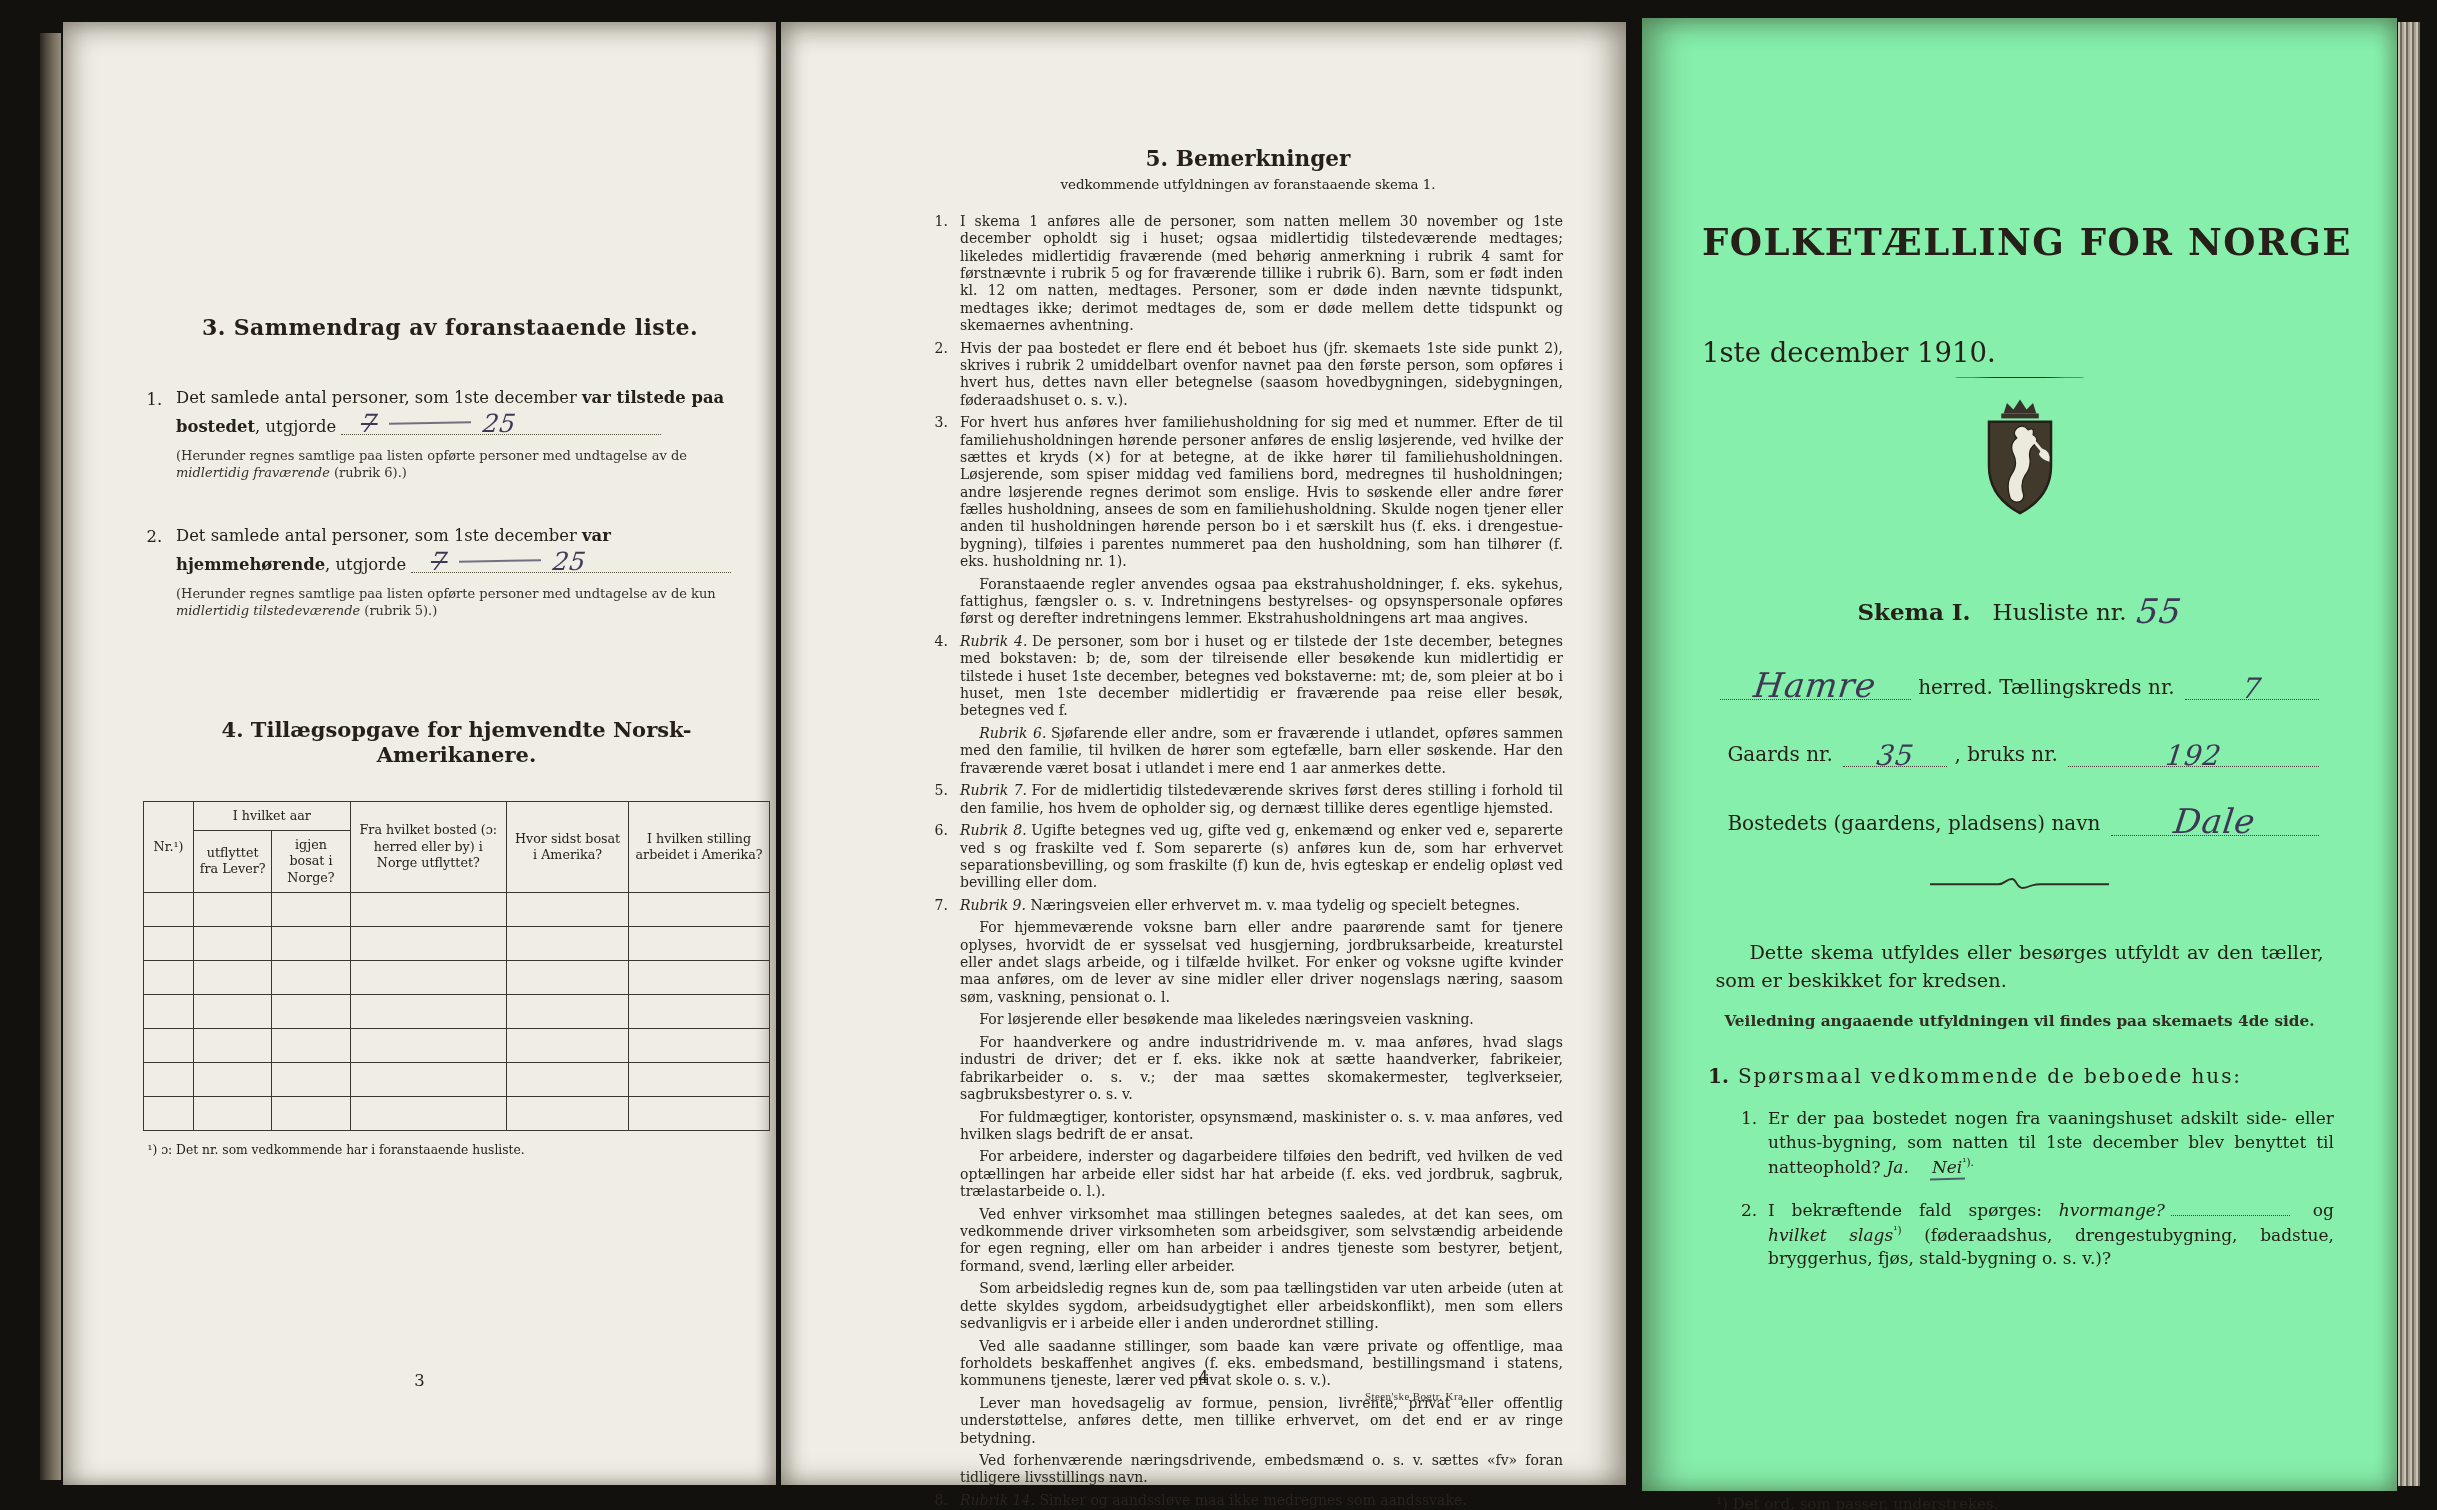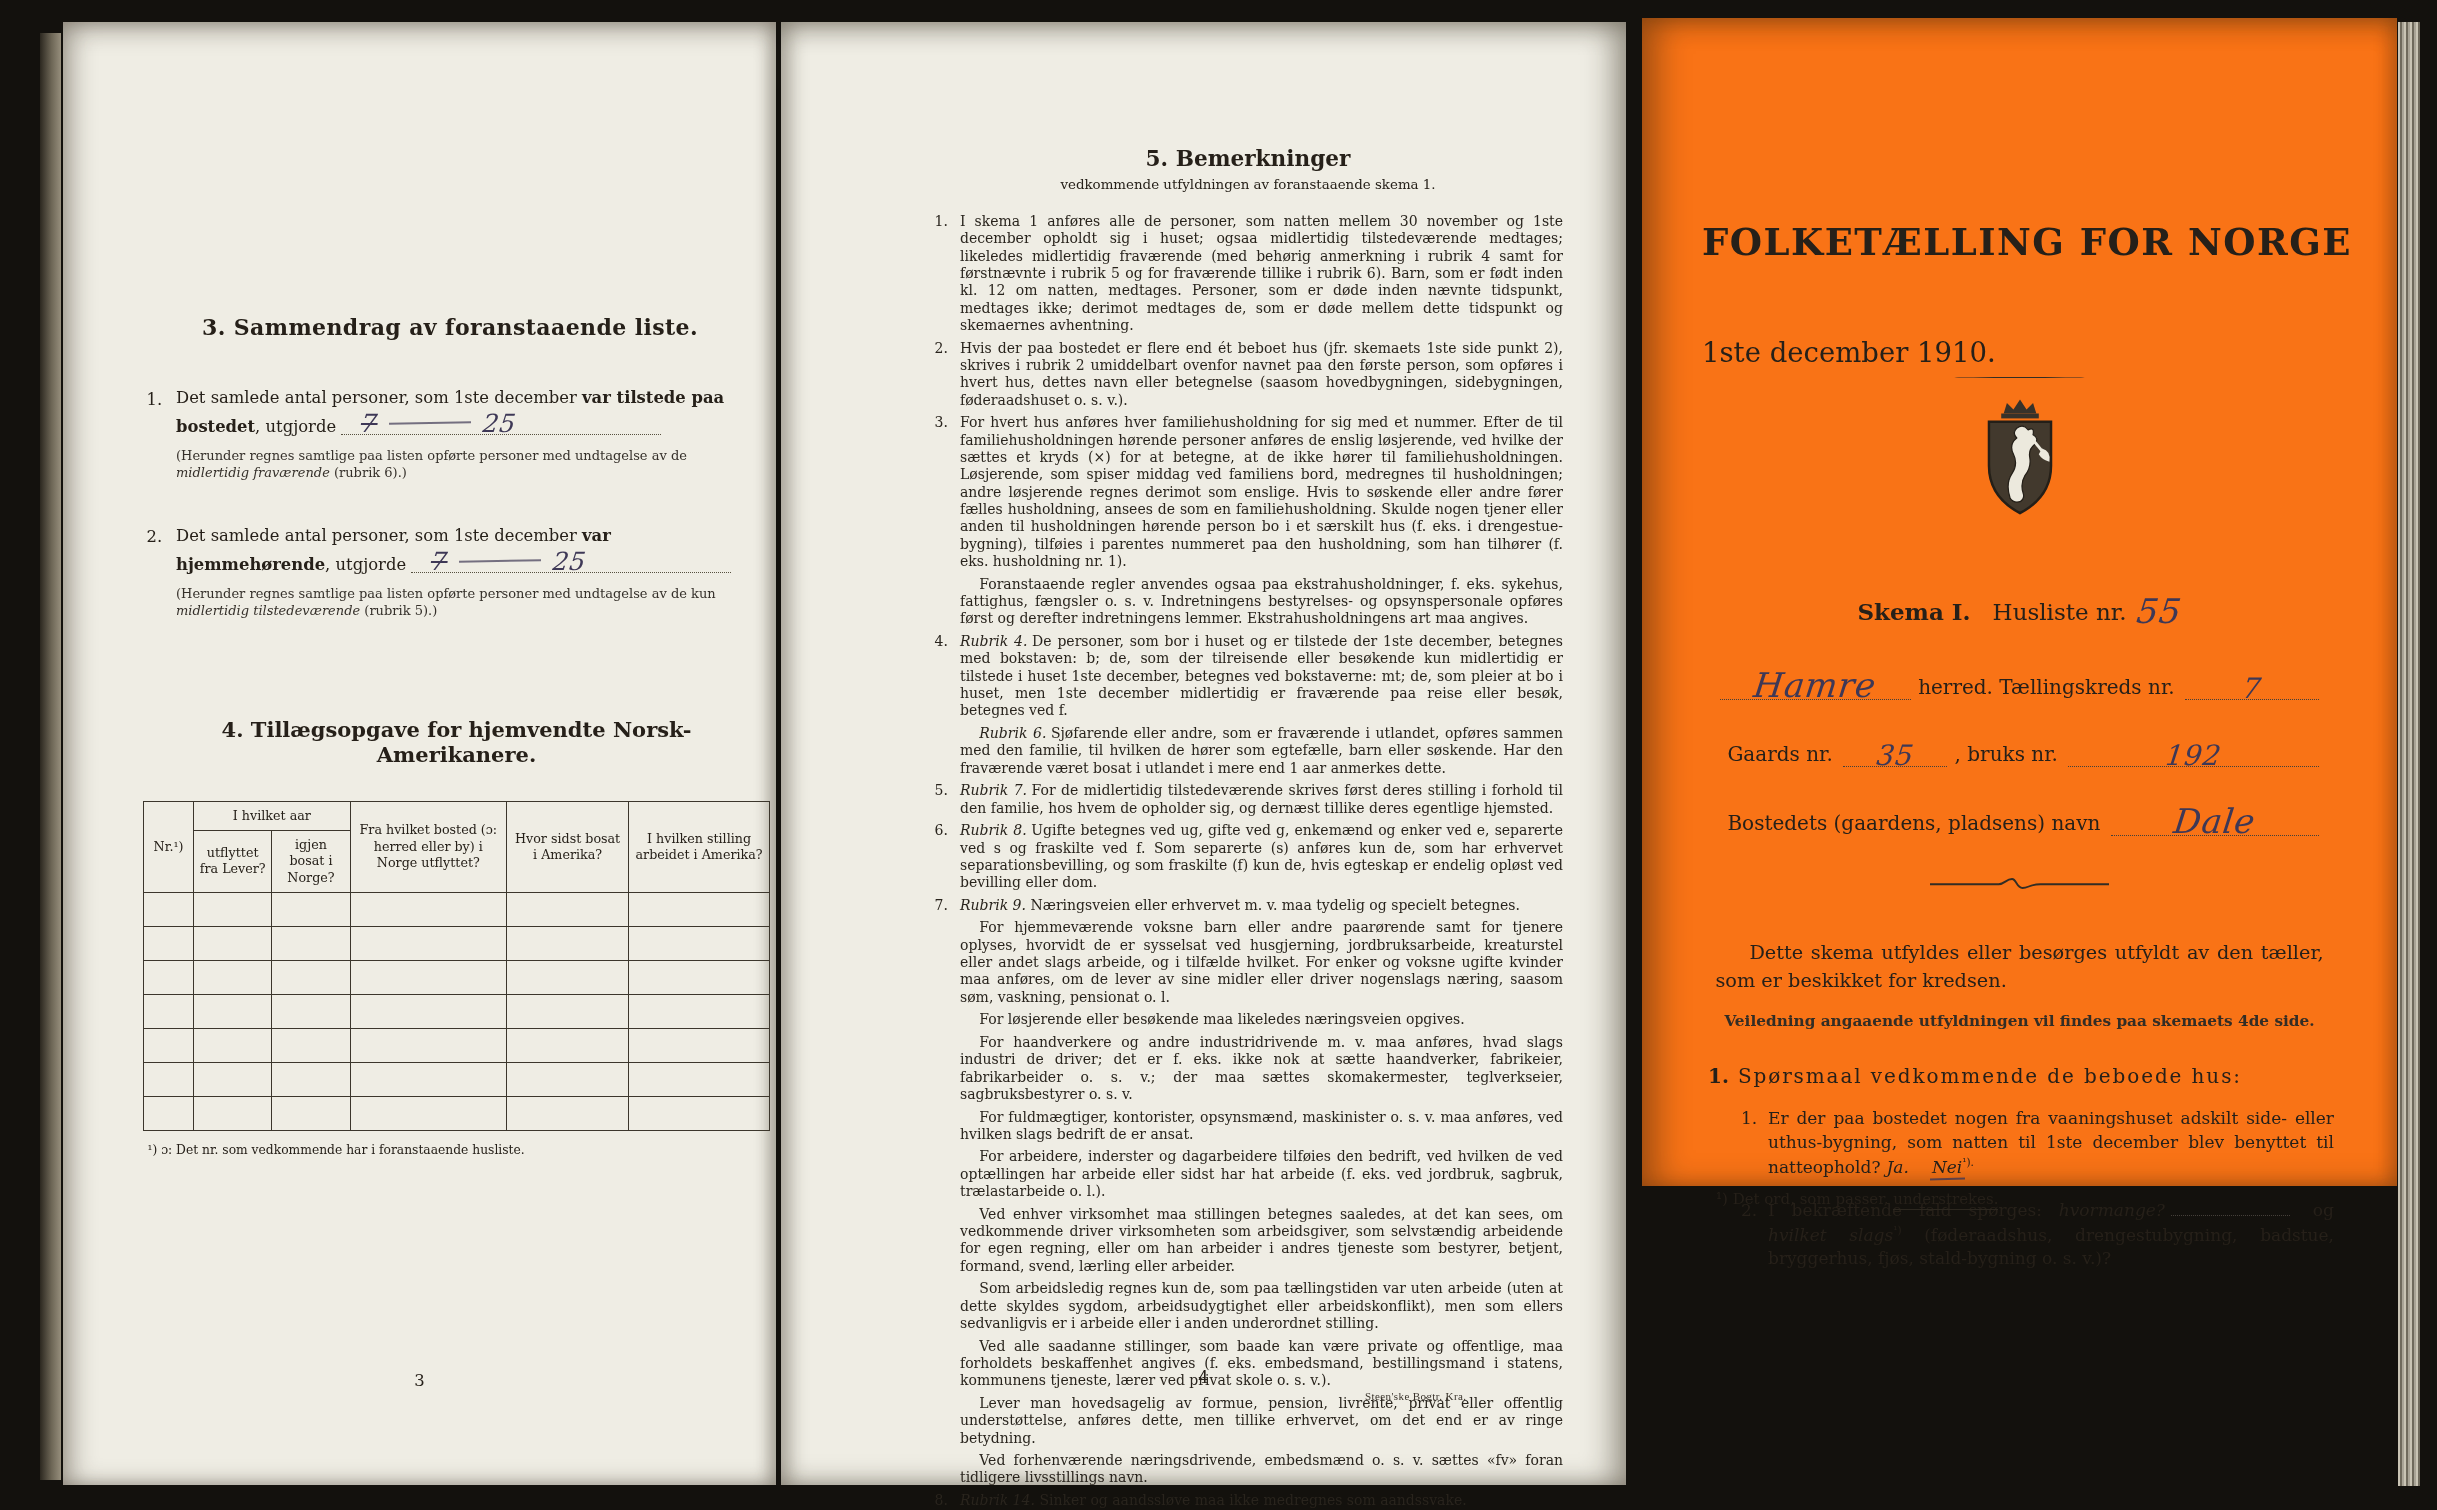--- a/index.html
+++ b/index.html
@@ -8,21 +8,21 @@
     position:relative; width:2438px; height:1511px; overflow:hidden;
     background:#13110d;
     font-family:"DejaVu Serif","Liberation Serif",serif;
     color:#262019;
   }
   .page { position:absolute; background:linear-gradient(180deg,#f0eee5 0%,#eceadف 100%); background-color:#efede4; }
   .page-a { left:63px; top:22px; width:713px; height:1463px;
     box-shadow: inset 10.4px 0 25px rgba(40,30,15,.30), inset -7.4px 0 15px rgba(40,30,15,.26), inset 0 13.4px 22px rgba(40,30,15,.14); }
   .page-b { left:781px; top:22px; width:845px; height:1463px;
     box-shadow: inset 10.4px 0 18px rgba(40,30,15,.26), inset -15px 0 28px rgba(40,30,15,.36), inset 0 13.4px 22px rgba(40,30,15,.12); }
-  .page-c { left:1642px; top:18px; width:755px; height:1168px; background-color:#f97316;
+  .page-c { left:1642px; top:18px; width:755px; height:1473px; background-color:#86efac;
     box-shadow: inset 18px 0 30px rgba(40,30,15,.36), inset -9px 0 15px rgba(40,30,15,.22), inset 0 12px 21px rgba(40,30,15,.12); }
   .left-sliver { position:absolute; left:40px; top:33px; width:21px; height:1447px;
     background:linear-gradient(90deg,#2c2820,#6d6656 55%,#968e7c); }
   .edge-strip { position:absolute; left:2398px; top:22px; width:22px; height:1464px;
     background:repeating-linear-gradient(90deg,#c9c4b4 0 2.2px,#6f6a5c 2.2px 3.7px,#a9a496 3.7px 6px); }
   .ghost-bleed { position:absolute; top:45px; left:223px; width:953px; height:43px; opacity:.07;
     background:repeating-linear-gradient(90deg,#4a443a 0 34px,transparent 34px 58px); filter:blur(3.7px); }
 
   
   .hand { font-style:italic; color:#3e3856; font-family:"DejaVu Serif",serif; letter-spacing:0.7px; display:inline-block; transform:skewX(-7deg); }
@@ -263,21 +263,21 @@
 
           <div class="bem-para">
             <span class="bem-num">7.</span><i class="bem-lead">Rubrik 9.</i><span>Næringsveien eller erhvervet m. v. maa tydelig og specielt betegnes.</span>
           </div>
 
           <div class="bem-para">
             <span class="bem-num"></span><i class="bem-lead"></i><span>For hjemmeværende voksne barn eller andre paarørende samt for tjenere oplyses, hvorvidt de er sysselsat ved husgjerning, jordbruksarbeide, kreaturstel eller andet slags arbeide, og i tilfælde hvilket. For enker og voksne ugifte kvinder maa anføres, om de lever av sine midler eller driver nogenslags næring, saasom søm, vaskning, pensionat o. l.</span>
           </div>
 
           <div class="bem-para">
-            <span class="bem-num"></span><i class="bem-lead"></i><span>For løsjerende eller besøkende maa likeledes næringsveien opgives.</span>
+            <span class="bem-num"></span><i class="bem-lead"></i><span>For løsjerende eller besøkende maa likeledes næringsveien vaskning.</span>
           </div>
 
           <div class="bem-para">
             <span class="bem-num"></span><i class="bem-lead"></i><span>For haandverkere og andre industridrivende m. v. maa anføres, hvad slags industri de driver; det er f. eks. ikke nok at sætte haandverker, fabrikeier, fabrikarbeider o. s. v.; der maa sættes skomakermester, teglverkseier, sagbruksbestyrer o. s. v.</span>
           </div>
 
           <div class="bem-para">
             <span class="bem-num"></span><i class="bem-lead"></i><span>For fuldmægtiger, kontorister, opsynsmænd, maskinister o. s. v. maa anføres, ved hvilken slags bedrift de er ansat.</span>
           </div>
 

